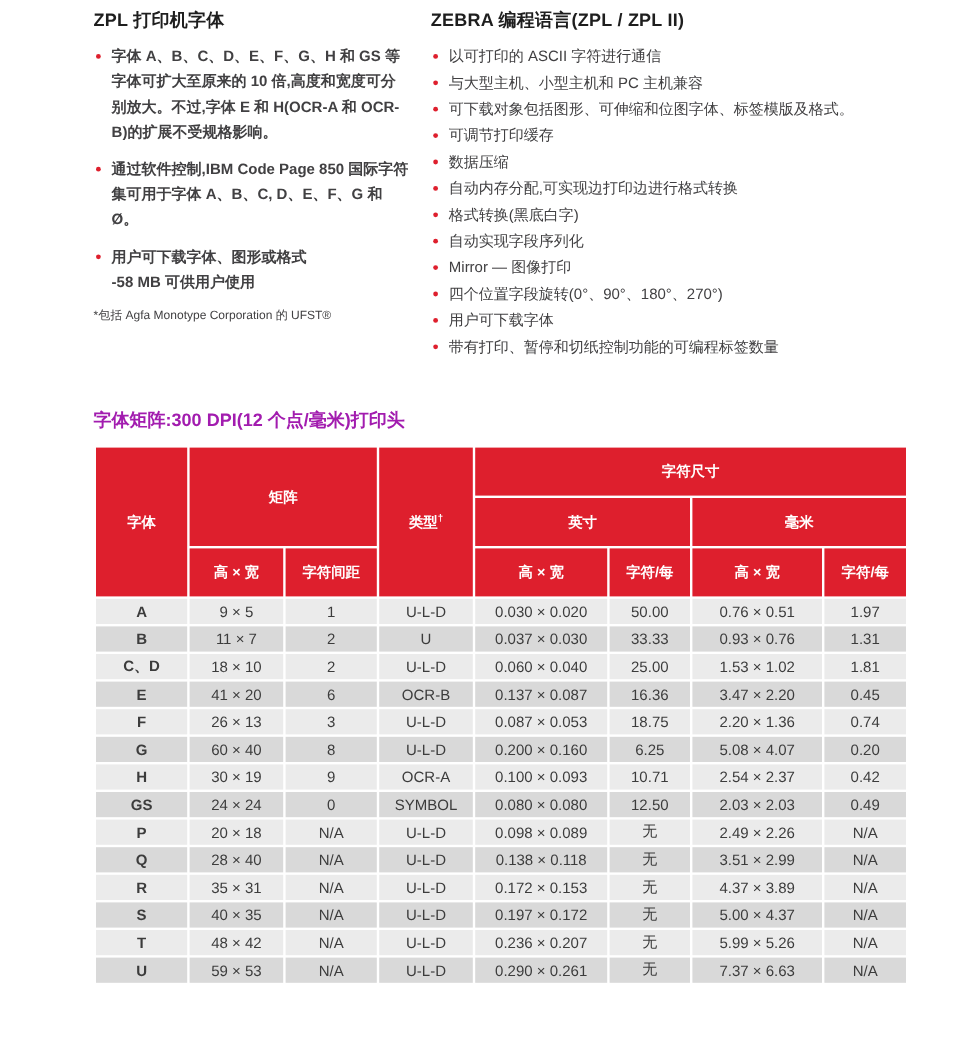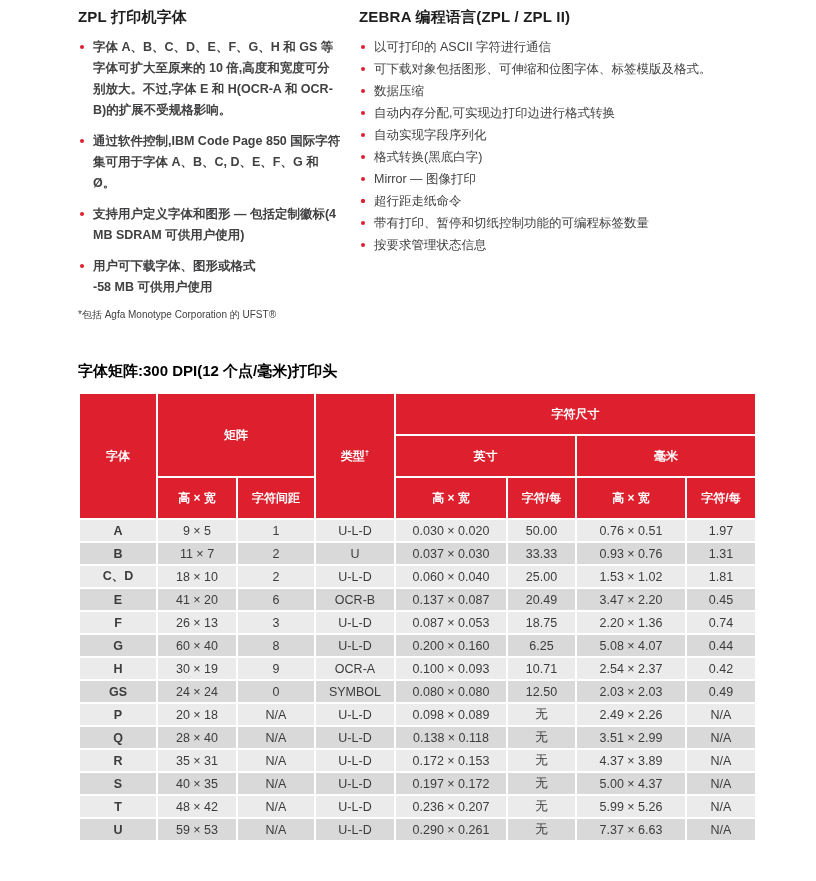--- a/index.html
+++ b/index.html
@@ -52,21 +52,21 @@
   .footnote-small {
     font-size: 10px;
     color: #414042;
     white-space: pre-wrap;
   }
   .col.left .footnote-small { margin-top: 0; }
 
   h2.table-title {
     font-size: 15px;
     font-weight: bold;
-    color: #000000;
+    color: #a21caf;
     margin-top: 40px;
     margin-bottom: 11px;
   }
   table.matrix {
     border-collapse: separate;
     border-spacing: 2px;
     table-layout: fixed;
     width: 679px;
     background: #ffffff;
   }
@@ -101,55 +101,55 @@
   <div class="columns">
 
     <section class="col left">
       <h2 class="section-title">ZPL 打印机字体</h2>
       <ul class="bullets">
   <li><span class="dot"></span><span class="btext">字体 A、B、C、D、E、F、G、H 和 GS 等字体可扩大至原来的 10 倍,高度和宽度可分别放大。不过,字体 E 和 H(OCR-A 和 OCR-B)的扩展不受规格影响。</span></li>
 
 
   <li><span class="dot"></span><span class="btext">通过软件控制,IBM Code Page 850 国际字符集可用于字体 A、B、C, D、E、F、G 和 Ø。</span></li>
 
-  <li><span class="dot"></span><span class="btext">支持用户定义字体和图形 — 包括定制徽标(4 MB SDRAM 可供用户使用)</span></li>
 
   <li><span class="dot"></span><span class="btext">用户可下载字体、图形或格式
 -58 MB 可供用户使用</span></li>
 </ul>
       <p class="footnote-small">*包括 Agfa Monotype Corporation 的 UFST®</p>
     </section>
 
     <section class="col right">
       <h2 class="section-title">ZEBRA 编程语言(ZPL / ZPL II)</h2>
       <ul class="bullets">
   <li><span class="dot"></span><span class="btext">以可打印的 ASCII 字符进行通信</span></li>
 
 
+  <li><span class="dot"></span><span class="btext">与大型主机、小型主机和 PC 主机兼容</span></li>
 
   <li><span class="dot"></span><span class="btext">可下载对象包括图形、可伸缩和位图字体、标签模版及格式。</span></li>
 
+  <li><span class="dot"></span><span class="btext">可调节打印缓存</span></li>
 
   <li><span class="dot"></span><span class="btext">数据压缩</span></li>
 
   <li><span class="dot"></span><span class="btext">自动内存分配,可实现边打印边进行格式转换</span></li>
 
+  <li><span class="dot"></span><span class="btext">格式转换(黑底白字)</span></li>
+
   <li><span class="dot"></span><span class="btext">自动实现字段序列化</span></li>
 
-  <li><span class="dot"></span><span class="btext">格式转换(黑底白字)</span></li>
-
   <li><span class="dot"></span><span class="btext">Mirror — 图像打印</span></li>
 
-  <li><span class="dot"></span></li>
-
-  <li><span class="dot"></span><span class="btext">超行距走纸命令</span></li>
+  <li><span class="dot"></span><span class="btext">四个位置字段旋转(0°、90°、180°、270°)</span></li>
+
+  <li><span class="dot"></span><span class="btext">用户可下载字体</span></li>
 
   <li><span class="dot"></span><span class="btext">带有打印、暂停和切纸控制功能的可编程标签数量</span></li>
 
-  <li><span class="dot"></span><span class="btext">按要求管理状态信息</span></li>
 </ul>
     </section>
 
   </div>
 
   <h2 class="table-title">字体矩阵:300 DPI(12 个点/毫米)打印头</h2>
 
   <table class="matrix">
     <colgroup>
       <col style="width:76px">
@@ -214,21 +214,21 @@
     <td>1.53 × 1.02</td>
     <td>1.81</td>
   </tr>
 
   <tr>
     <td class="fontname">E</td>
     <td>41 × 20</td>
     <td>6</td>
     <td>OCR-B</td>
     <td>0.137 × 0.087</td>
-    <td>20.49</td>
+    <td>16.36</td>
     <td>3.47 × 2.20</td>
     <td>0.45</td>
   </tr>
 
   <tr>
     <td class="fontname">F</td>
     <td>26 × 13</td>
     <td>3</td>
     <td>U-L-D</td>
     <td>0.087 × 0.053</td>
@@ -238,21 +238,21 @@
   </tr>
 
   <tr>
     <td class="fontname">G</td>
     <td>60 × 40</td>
     <td>8</td>
     <td>U-L-D</td>
     <td>0.200 × 0.160</td>
     <td>6.25</td>
     <td>5.08 × 4.07</td>
-    <td>0.44</td>
+    <td>0.20</td>
   </tr>
 
   <tr>
     <td class="fontname">H</td>
     <td>30 × 19</td>
     <td>9</td>
     <td>OCR-A</td>
     <td>0.100 × 0.093</td>
     <td>10.71</td>
     <td>2.54 × 2.37</td>

